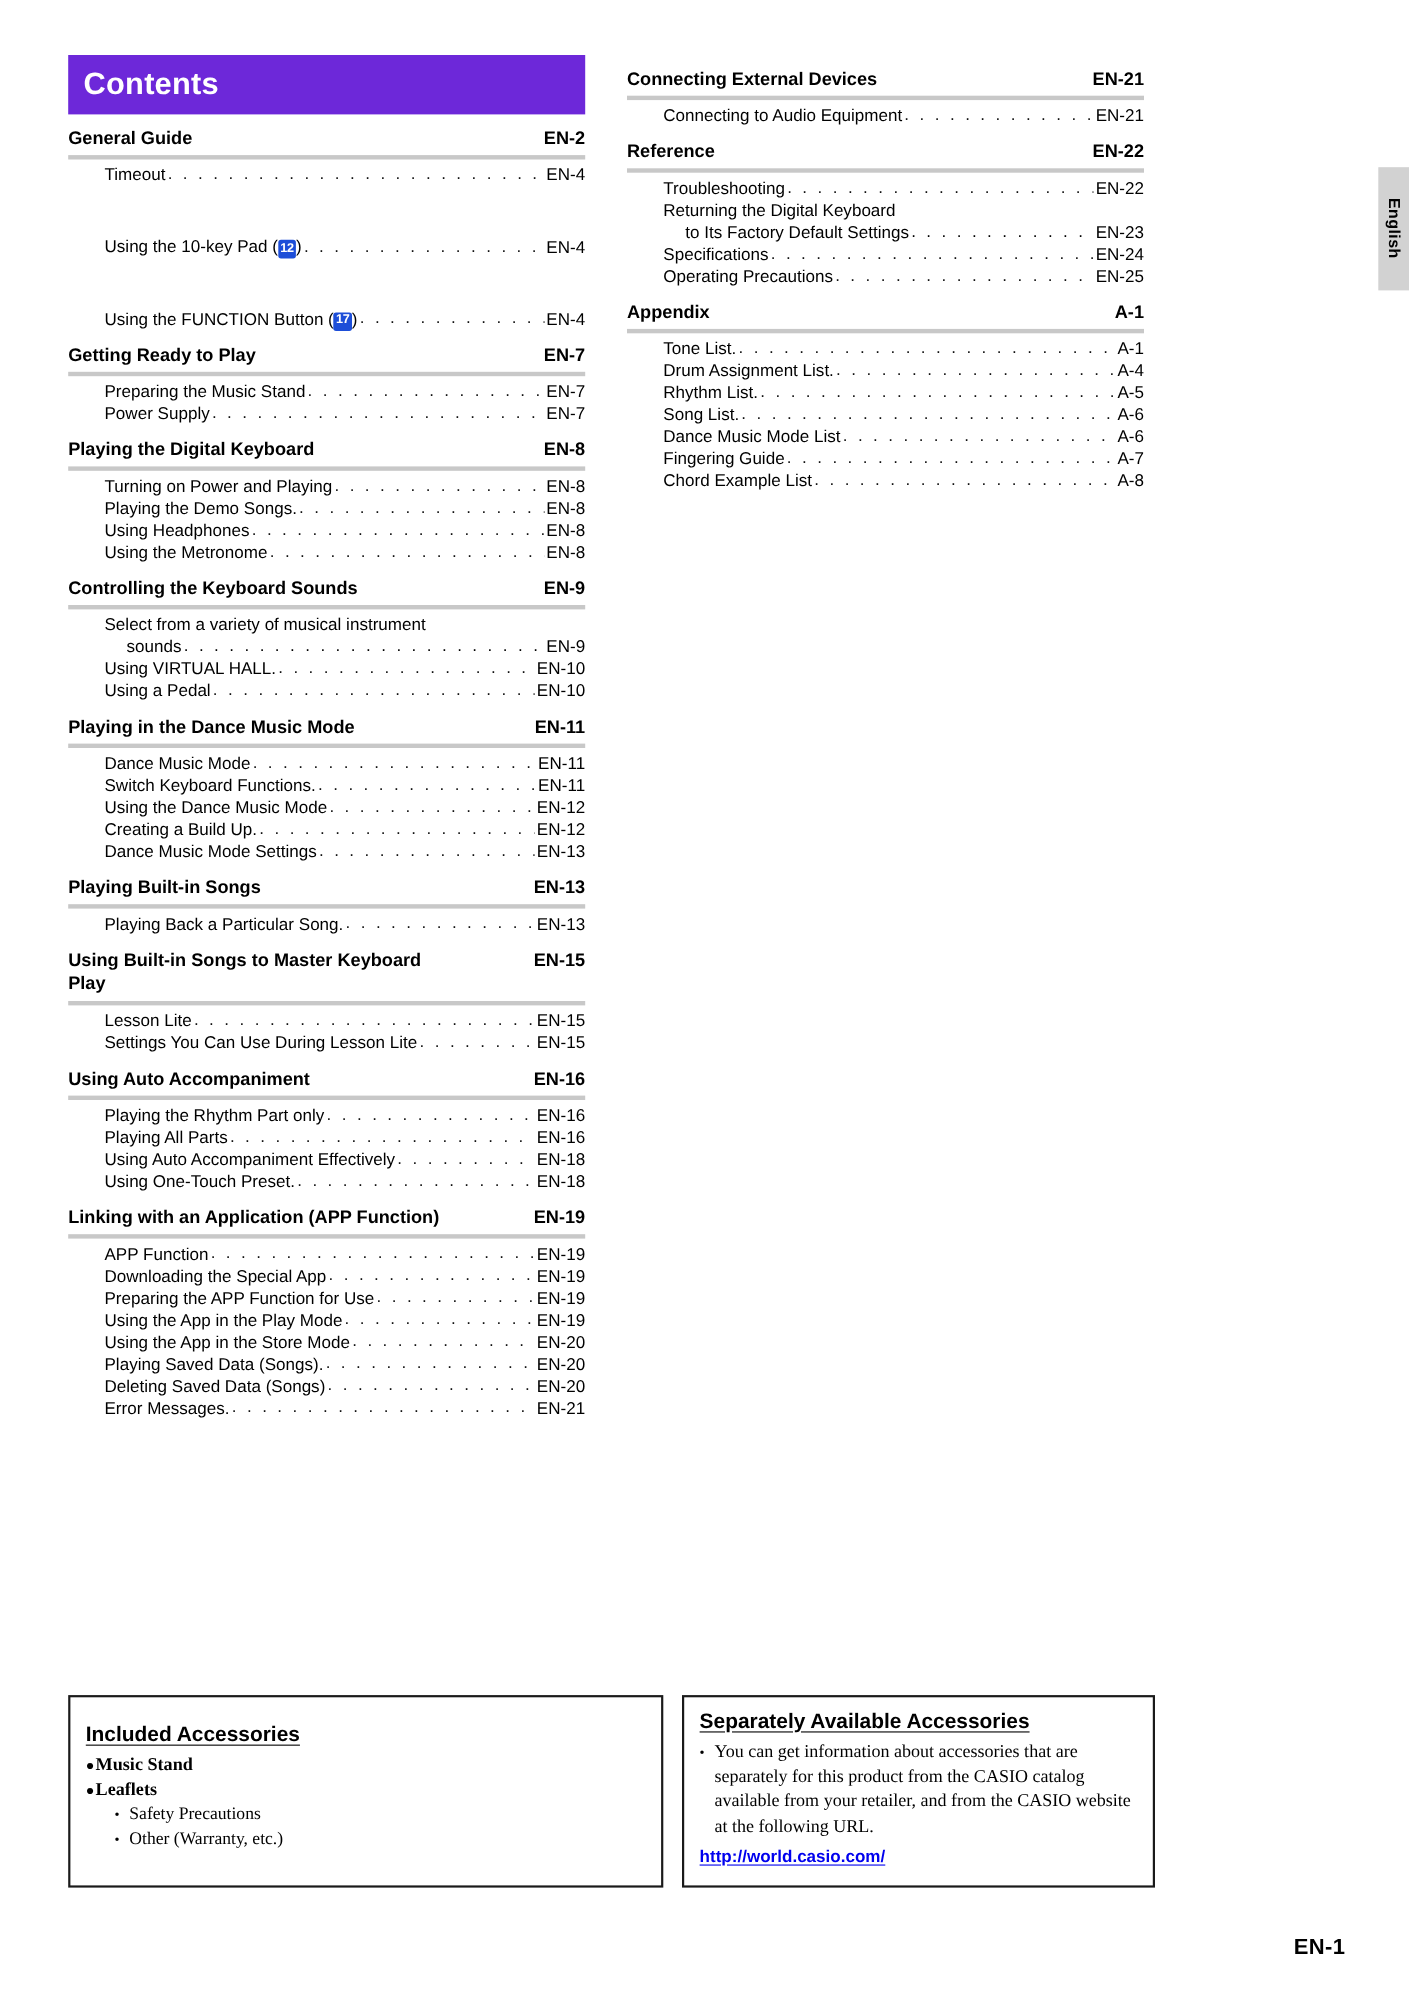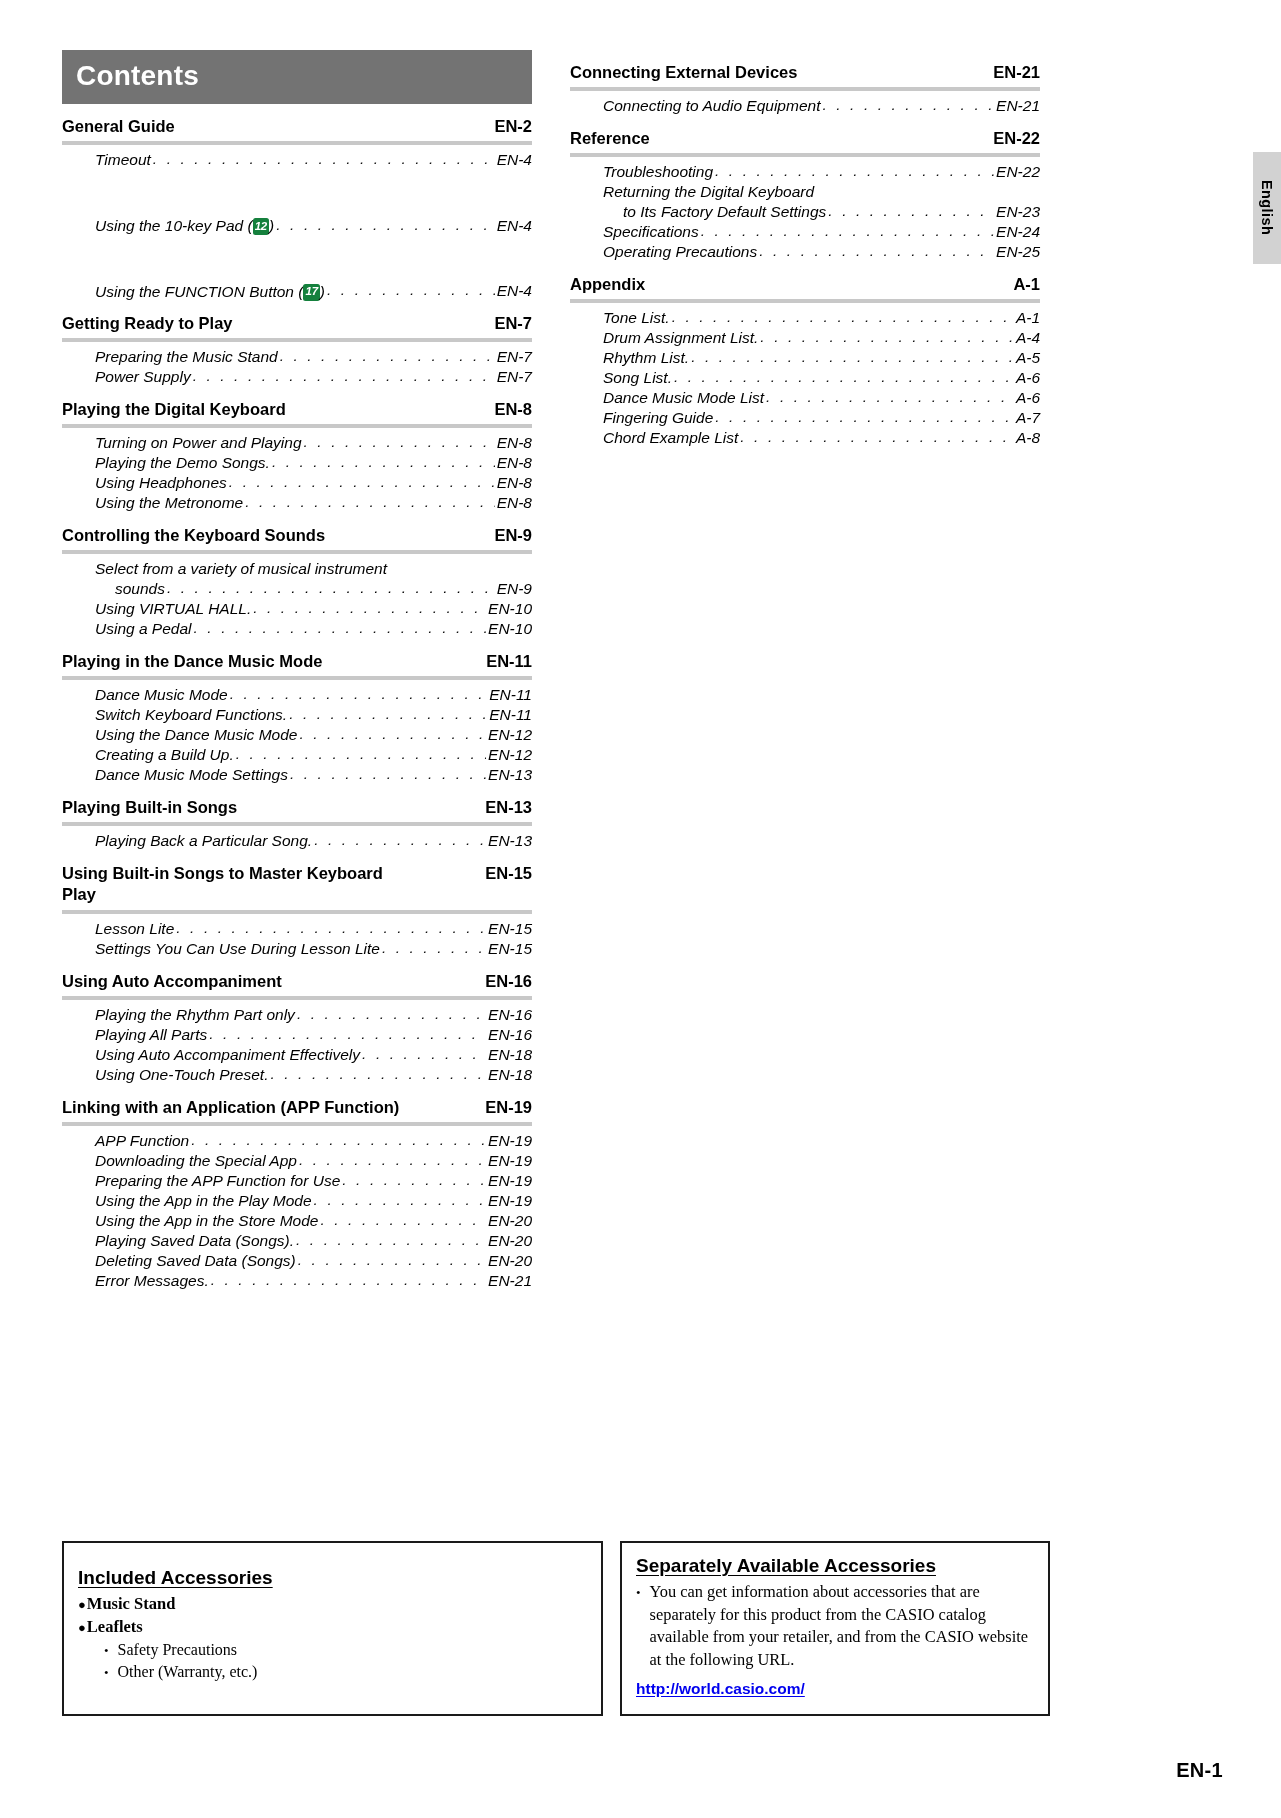--- a/index.html
+++ b/index.html
@@ -54,21 +54,21 @@
   .col {
     position: absolute;
     top: 0;
     width: 470px;
   }
   .col-left  { left: 0px; }
   .col-right { left: 508px; }
 
   
   .contents-banner {
-    background: #737373;
+    background: #6d28d9;
     color: #ffffff;
     font-size: 28px;
     font-weight: bold;
     letter-spacing: .2px;
     padding: 8px 0 10px 14px;
     height: 36px;
     box-sizing: content-box;
     line-height: 36px;
   }
 
@@ -92,21 +92,21 @@
     white-space: nowrap;
   }
   .sec-rule {
     height: 4px;
     background: #c8c8c8;
     margin-top: 4px;
     margin-bottom: 5px;
   }
 
   
-  .entries { margin: 0; padding: 0; font-style: italic; }
+  .entries { margin: 0; padding: 0; }
   .entry {
     display: flex;
     align-items: baseline;
     font-size: 15.5px;
     line-height: 1.29;
     padding-left: 33px;
     white-space: nowrap;
   }
   .entry .e-label {
     flex: 0 0 auto;
@@ -143,21 +143,21 @@
   .entry-wrap .wrap-second .e-label { flex: 0 0 auto; }
   .entry-wrap .wrap-second .e-dots {
     flex: 1 1 auto; overflow: hidden; white-space: nowrap;
     margin: 0 2px; letter-spacing: 2.6px; transform: translateY(-1px);
   }
   .entry-wrap .wrap-second .e-page { flex: 0 0 auto; }
 
   
   .keybadge {
     display: inline-block;
-    background: #15803d;
+    background: #1d4ed8;
     color: #fff;
     font-size: 11.5px;
     font-weight: bold;
     line-height: 1;
     padding: 2.5px 2px 3px 2px;
     border-radius: 2.5px;
     vertical-align: 1px;
     letter-spacing: -.2px;
     margin-top: 48px;
   }

